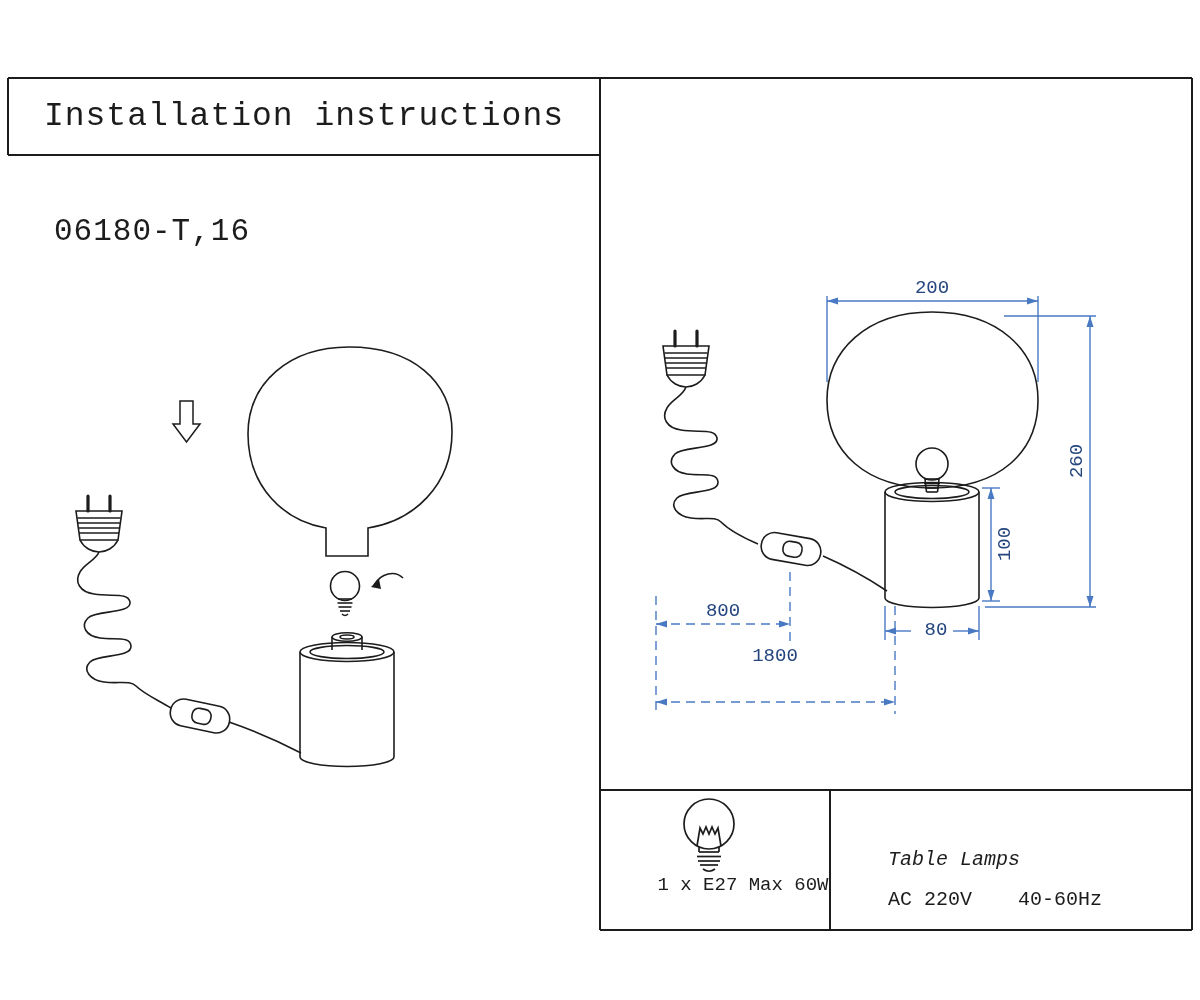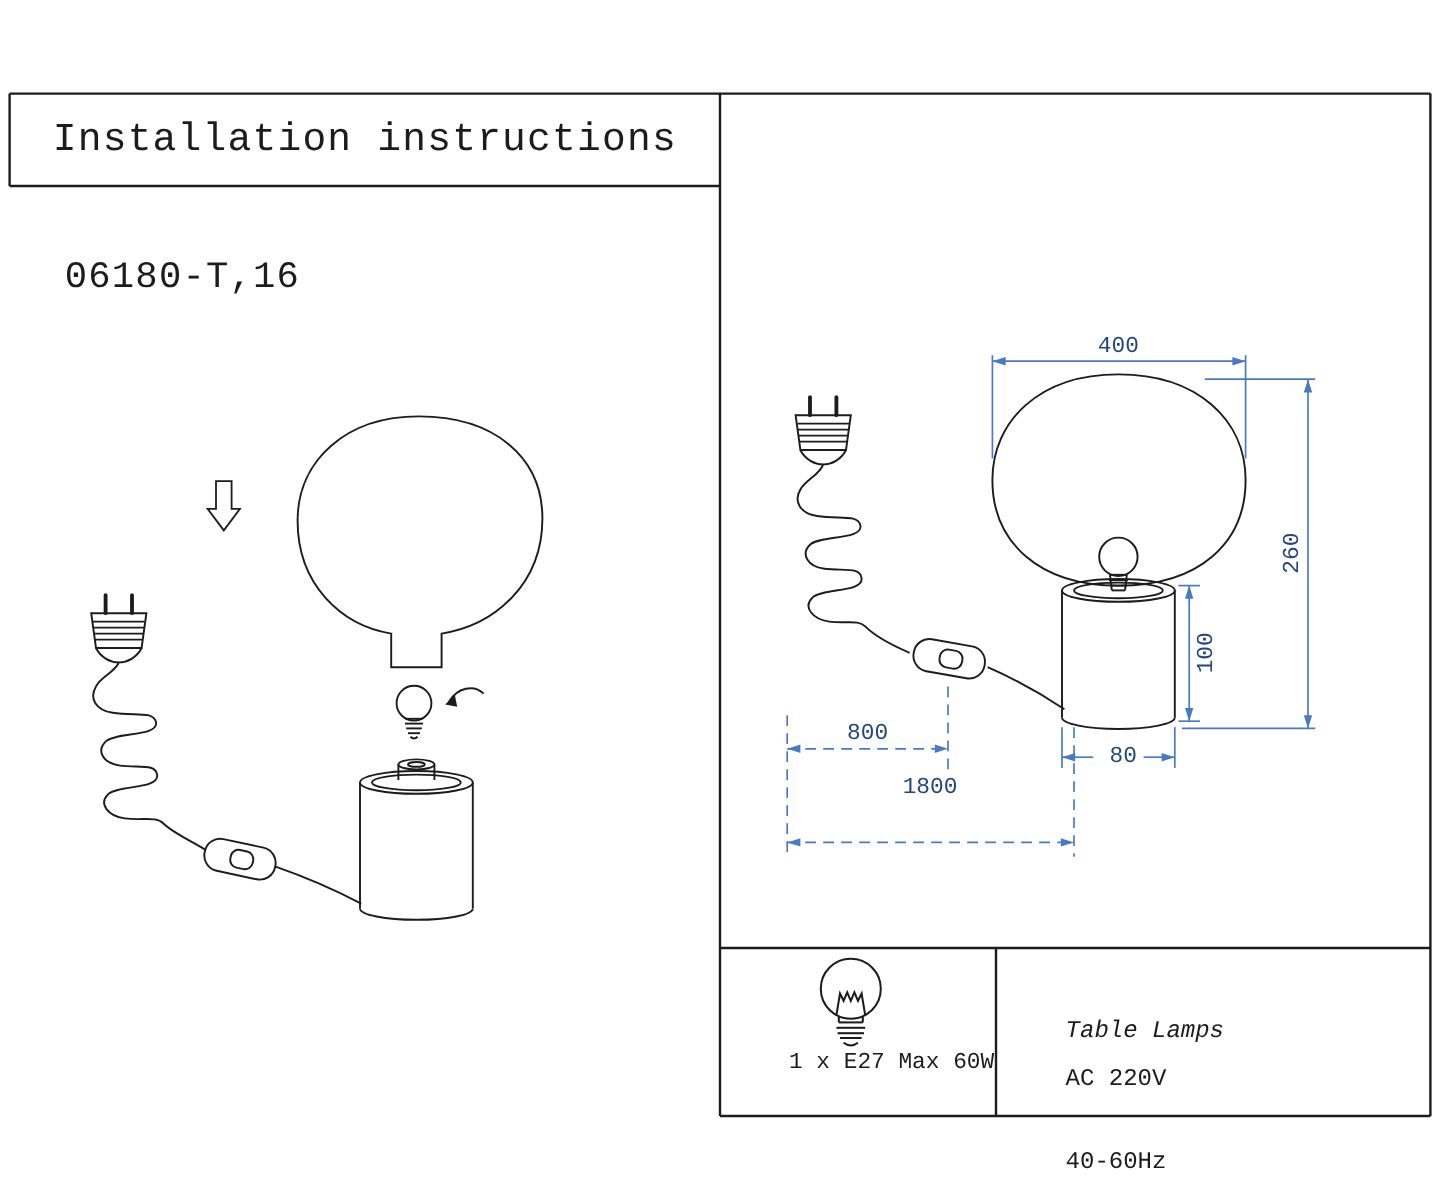--- a/index.html
+++ b/index.html
@@ -8,21 +8,21 @@
   .page { position:relative; width:1200px; height:1000px; background:#fff; overflow:hidden; }
   svg.art { position:absolute; left:0; top:0; }
   .txt { position:absolute; white-space:nowrap; }
   .title { left:8px; top:78px; width:592px; height:77px; display:flex; align-items:center; justify-content:center;
            font-size:33px; letter-spacing:1px; }
   .model { left:54px; top:214px; font-size:31px; letter-spacing:1px; }
   .dim { position:absolute; color:#24457e; font-size:19px; transform:translate(-50%,-50%); white-space:nowrap; }
   .dim.vert { transform:translate(-50%,-50%) rotate(-90deg); }
   .spec-bulb-label { left:600px; top:874px; width:230px; text-align:center; font-size:19px;margin-left:28px; }
   .spec-line { left:888px; font-size:20px; }
-  .spec-row { left:888px; font-size:20px; display:flex; gap:46px;flex-direction:column; }
+  .spec-row { left:888px; font-size:20px; display:flex; gap:46px; }
 </style>
 </head>
 <body>
 
 <div class="page">
 
   <svg class="art" width="1200" height="1000" viewBox="0 0 1200 1000">
     <defs>
       <g id="plug">
         <line x1="-11" y1="0" x2="-11" y2="15" stroke-width="3.2" stroke-linecap="round"></line>
@@ -161,21 +161,21 @@
       <line x1="697" y1="856.5" x2="721" y2="856.5"></line>
       <line x1="698" y1="861" x2="720" y2="861"></line>
       <line x1="700" y1="865" x2="718" y2="865"></line>
       <path d="M703 869 Q709 873.5 715 869"></path>
     </g>
   </svg>
 
   <div class="txt title">Installation instructions</div>
   <div class="txt model">06180-T,16</div>
 
-  <div class="dim" style="left:932px; top:288px;">400</div>
+  <div class="dim" style="left:932px; top:288px;">200</div>
   <div class="dim vert" style="left:1077px; top:461px;">260</div>
   <div class="dim vert" style="left:1005px; top:544px;">100</div>
   <div class="dim" style="left:936px; top:630px;">80</div>
   <div class="dim" style="left:723px; top:611px;">800</div>
   <div class="dim" style="left:775px; top:656px;">1800</div>
 
   <div class="txt spec-bulb-label">1 x E27 Max 60W</div>
   <div class="txt spec-line" style="top:848px;font-style:italic;">Table Lamps</div>
   <div class="txt spec-row" style="top:888px;">
     <span>AC 220V</span>

